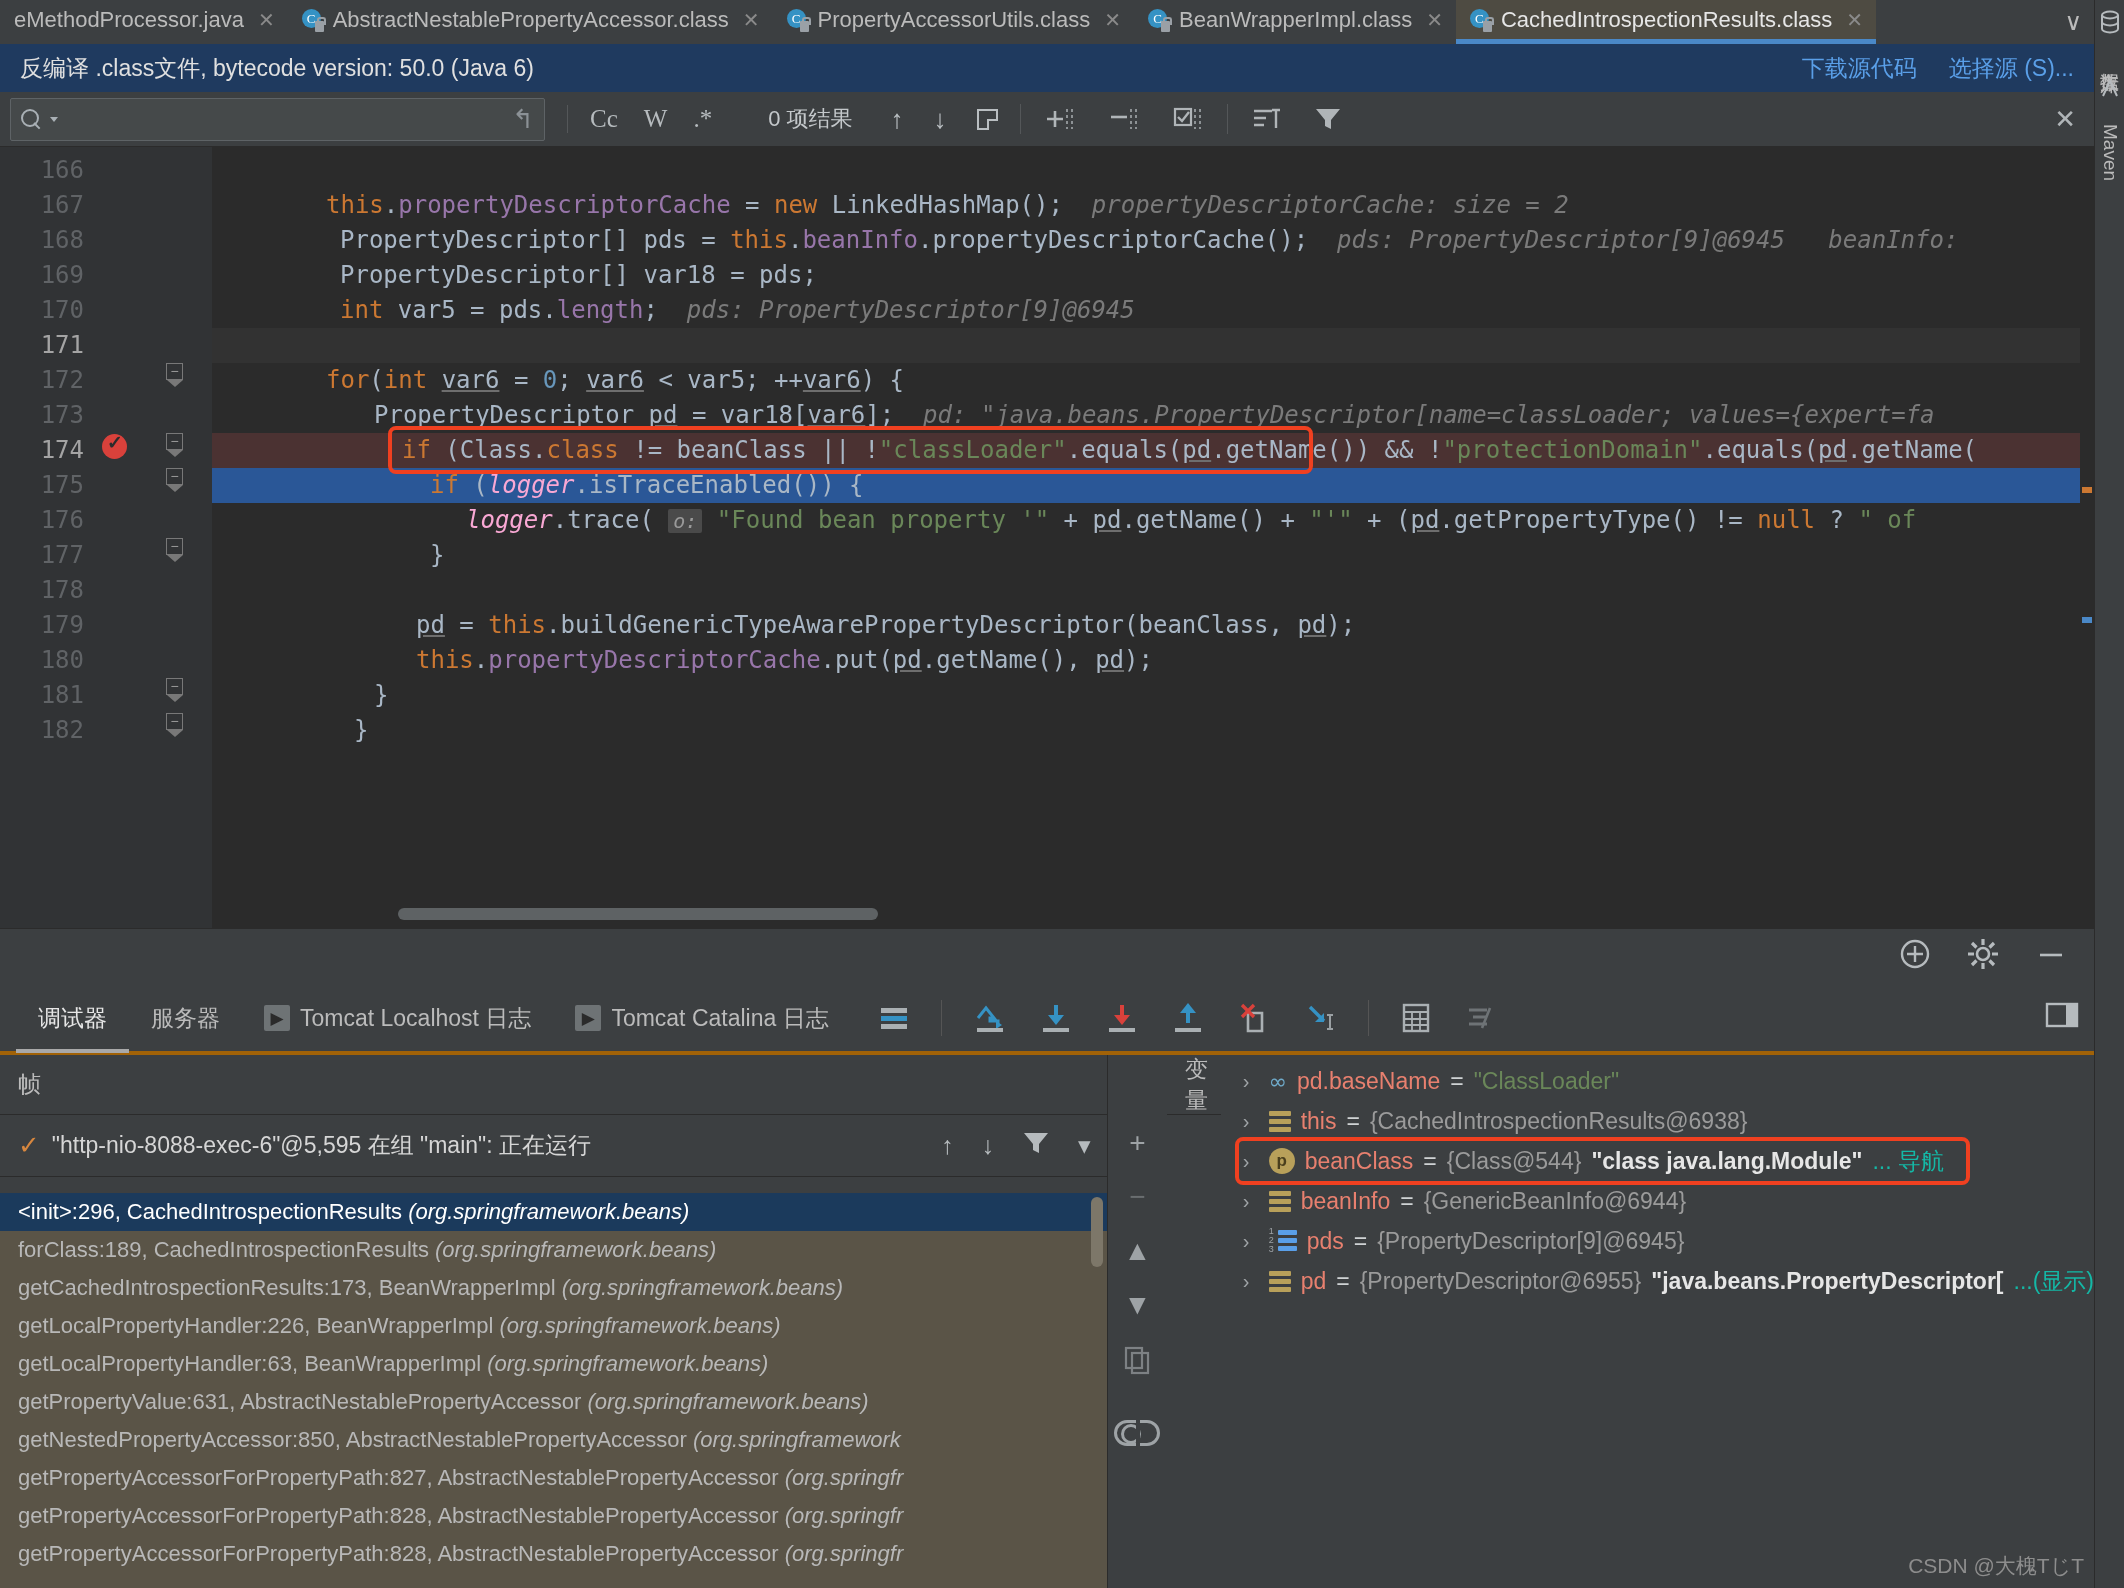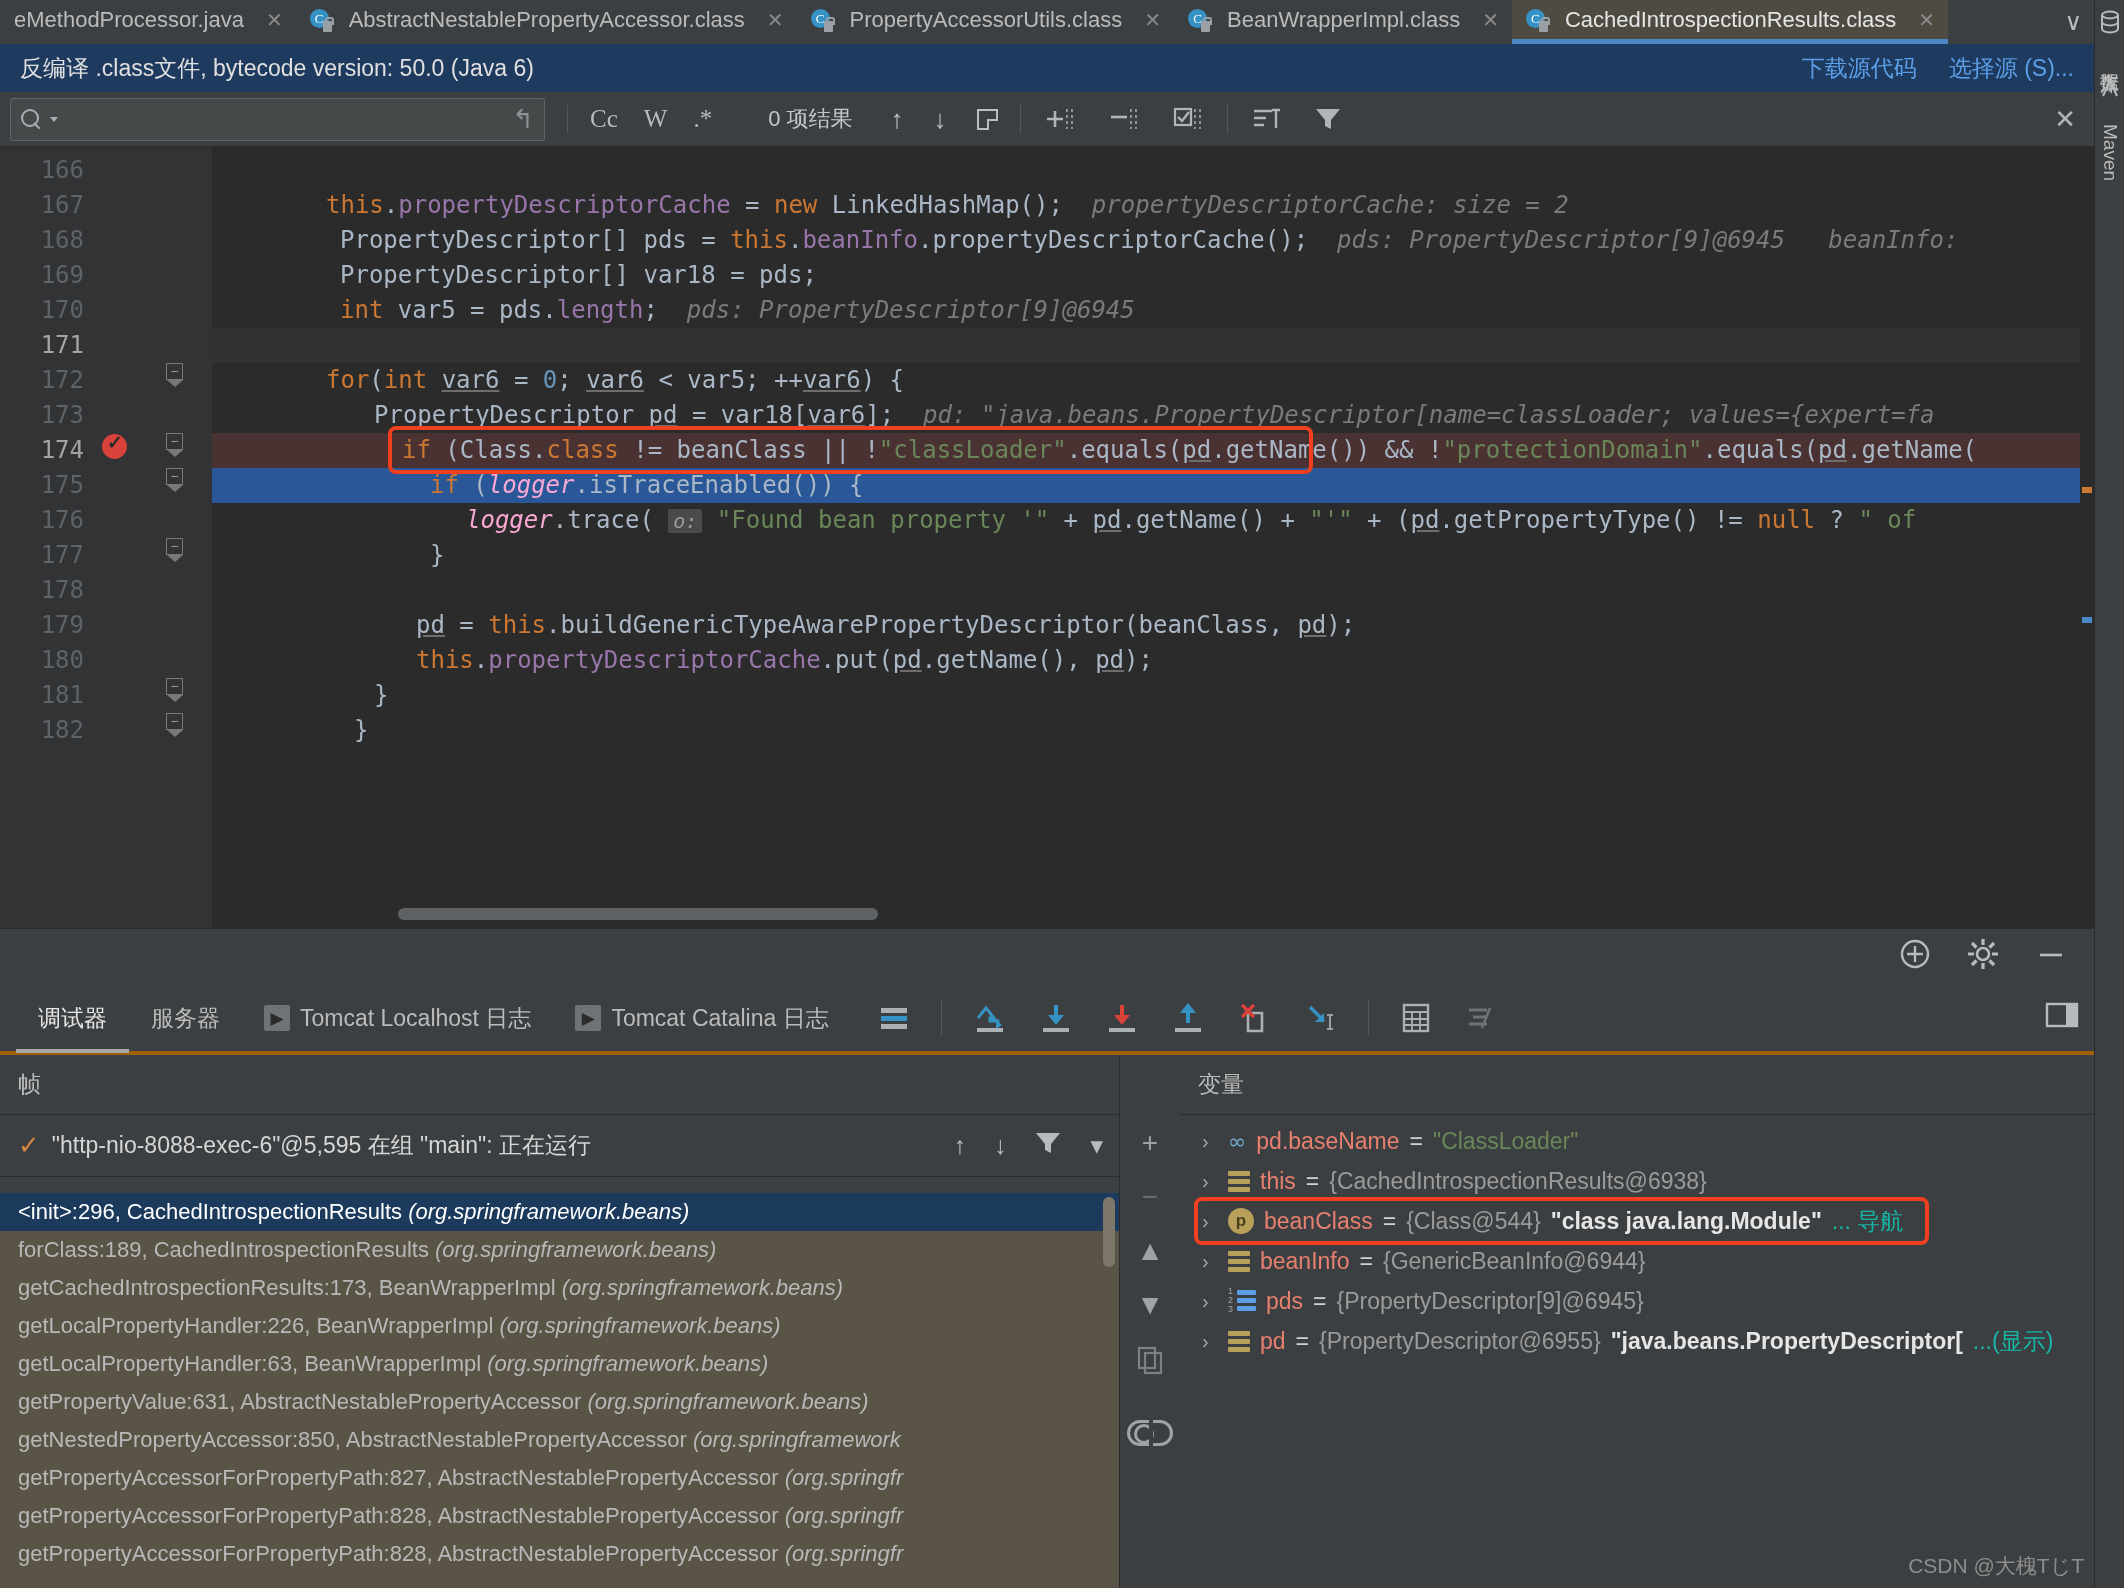--- a/index.html
+++ b/index.html
@@ -11,21 +11,21 @@
   }
   .app { position: relative; width: 2124px; height: 1588px; display: flex; }
   .main-col { width: 2094px; height: 1588px; display: flex; flex-direction: column; }
 
   
   .tabbar {
     height: 44px; background: #3c3f41; display: flex; align-items: stretch;
     flex: 0 0 44px; position: relative;
   }
   .tab {
-    display: flex; align-items: center; gap: 17px;
+    display: flex; align-items: center; gap: 9px;
     padding: 0 13px 5px 14px; background: #3c3f41;
     color: #bbbbbb; font-size: 22px; white-space: nowrap;
     position: relative; cursor: default;
   }
   .tab.active { background: #4e4b42; color: #e6e6e6; }
   .tab.active::after {
     content: ""; position: absolute; left: 0; right: 0; bottom: 0;
     height: 5px; background: #4a88c7;
   }
   .tab .tabicon {
@@ -168,21 +168,21 @@
   .frame-row.sel { background:#1b3a5c; color:#ffffff; }
   .frame-row i { font-style: italic; }
   .frames-scroll { position:absolute; right:4px; top:4px; width:12px; height:70px; background:#7d7769; border-radius:6px; }
 
   .vars-toolcol { width: 60px; background:#3c3f41; display:flex; flex-direction:column; align-items:center; padding-top: 74px; gap: 26px; }
   .vars-toolcol .t { color:#9ea3a6; font-size:28px; line-height:1; }
   .vars-toolcol .t.dim { color:#6a6e70; }
   .glasses { width:46px;height:26px;border:3px solid #9ea3a6;border-radius:13px; position:relative; margin-top:14px;}
   .glasses::after{content:"";position:absolute;left:19px;top:-3px;width:4px;height:26px;background:#3c3f41;}
   .glasses::before{content:"";position:absolute;left:4px;top:1px;width:14px;height:14px;border:3px solid #9ea3a6;border-radius:50%;}
-  .vars-pane { flex:1 1 auto; display:flex; flex-direction:column; }
+  .vars-pane { flex:1 1 auto; display:flex; }
   .vars-list { flex:1 1 auto; padding-top: 6px; position:relative; }
   .var-row { height: 40px; display:flex; align-items:center; gap:10px; padding-left:22px; font-size:23px; white-space:nowrap;}
   .arrow { color:#a0a5a8; font-size:20px; width:16px; }
   .vname { color:#e8806f; }
   .veq { color:#cfd2d4; }
   .vval { color:#9b9b9b; }
   .vstr { color:#6a8759; }
   .vstrw { color:#e6e6e6; font-weight:bold; }
   .vlink { color:#14b8a6; }
   .ic-obj { width:22px;height:24px;position:relative;flex:0 0 22px;}

